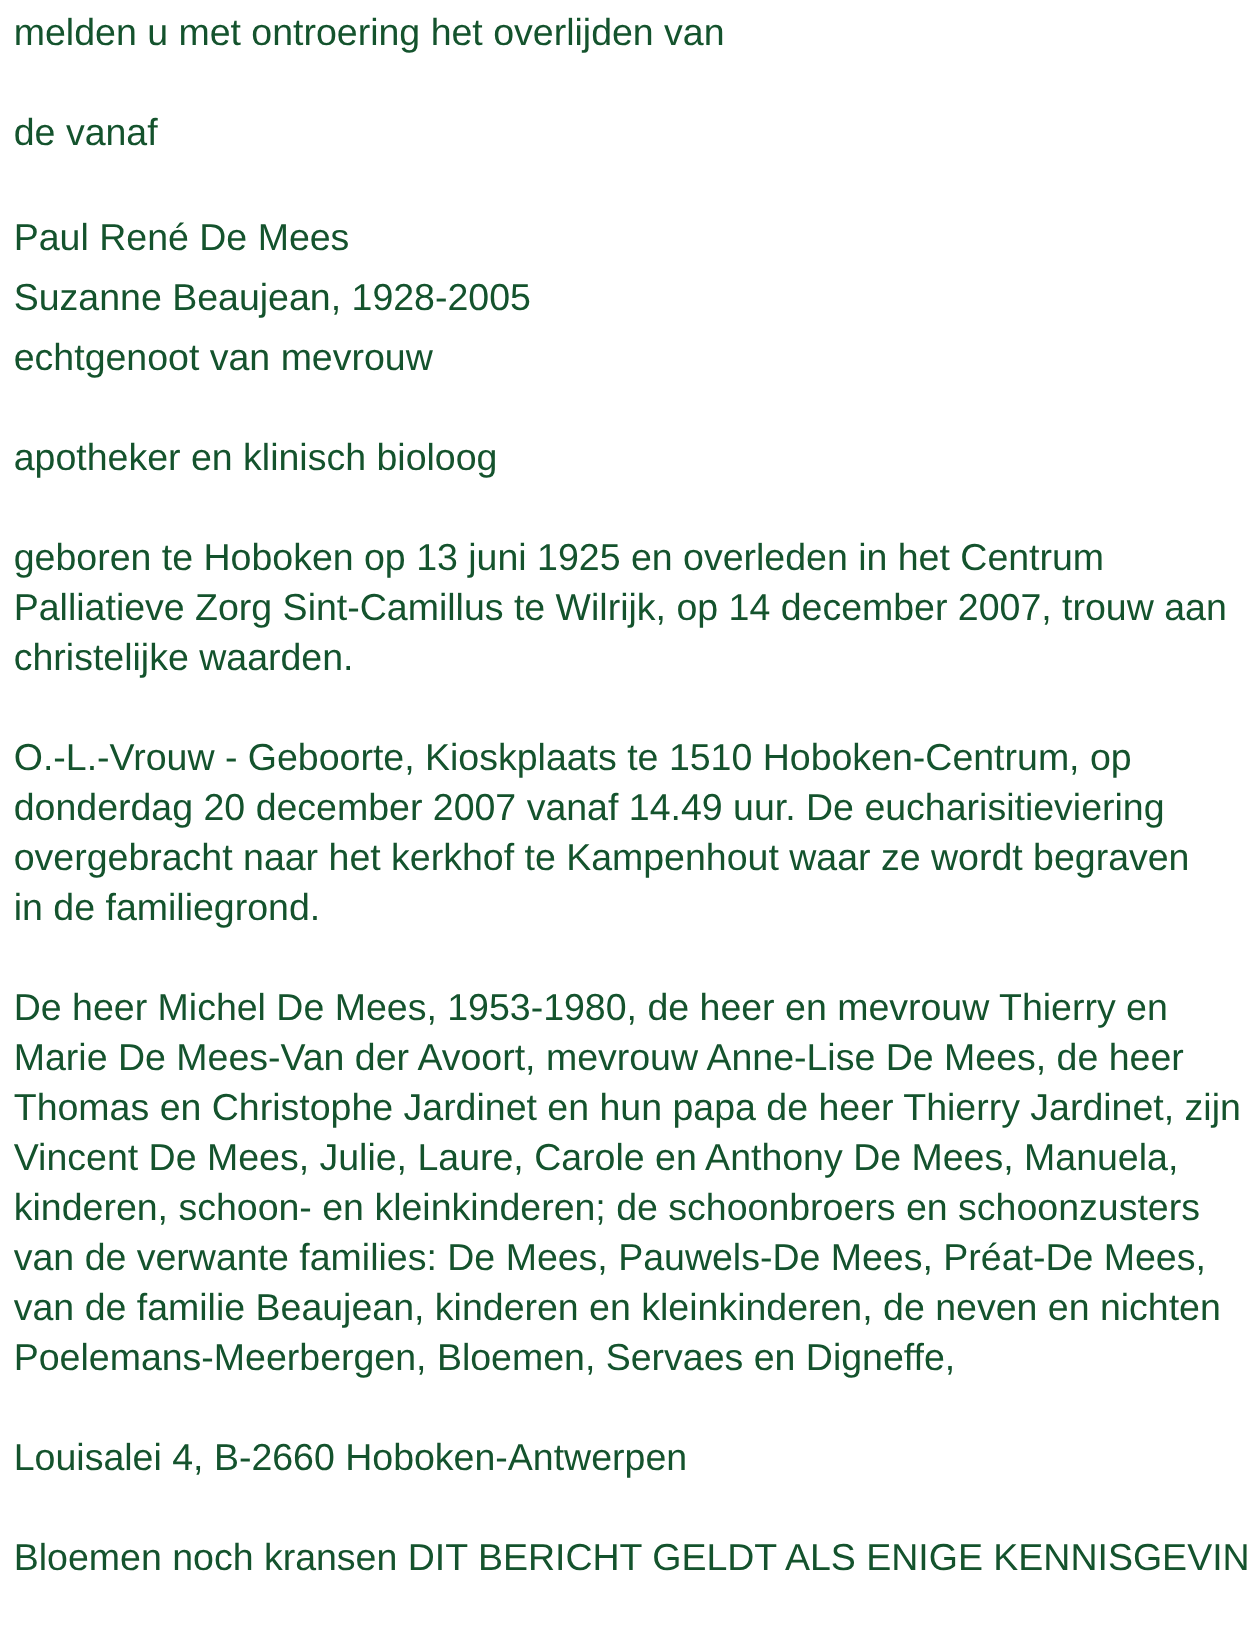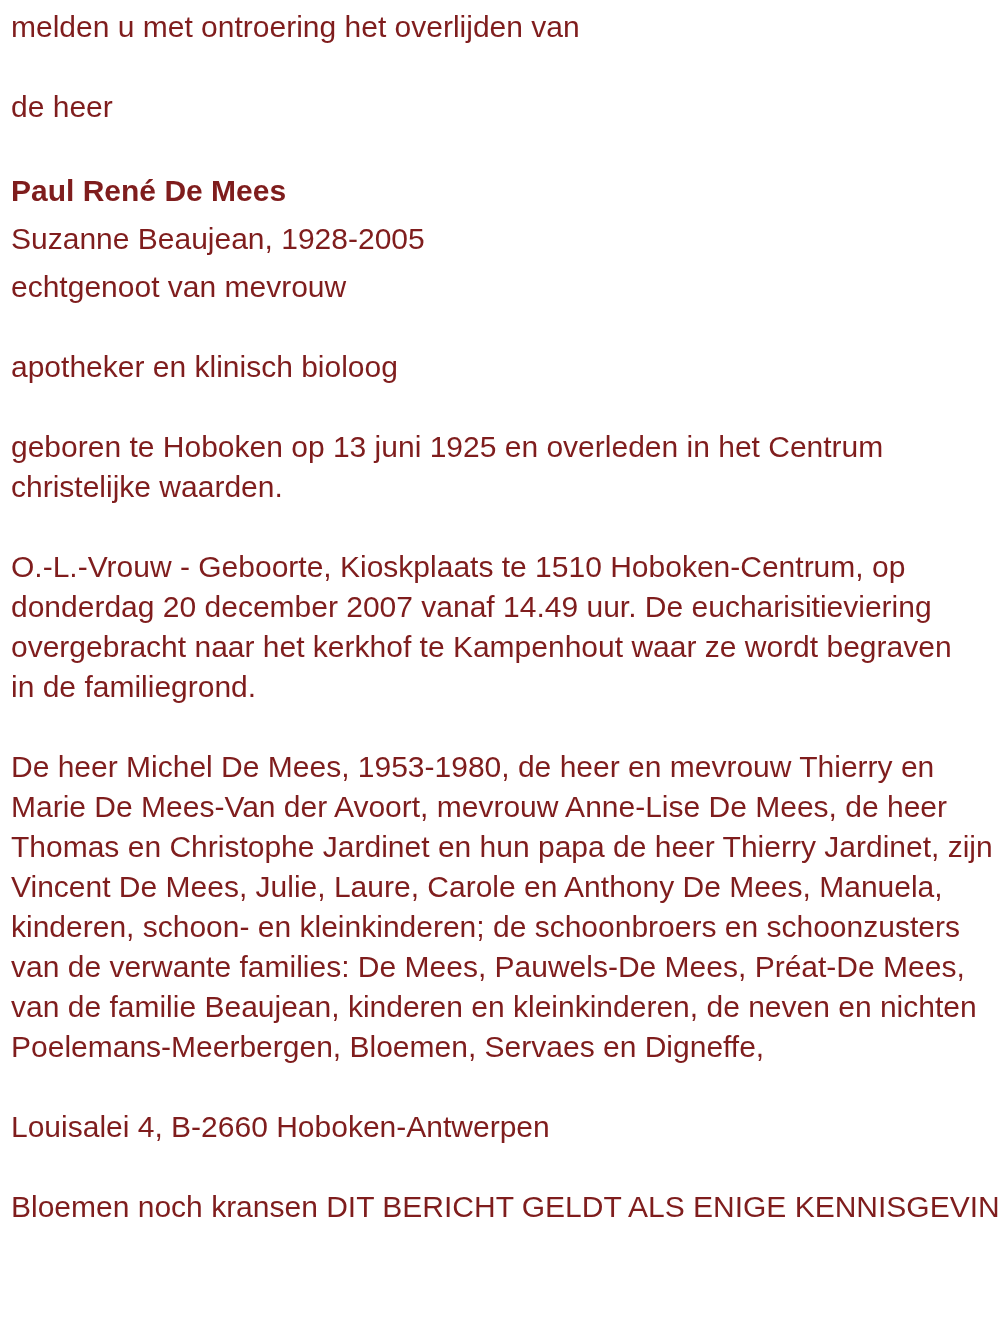--- a/index.html
+++ b/index.html
@@ -8,45 +8,46 @@
     background: #ffffff;
   }
   .doc {
     width: 1000px;
     height: 1320px;
     box-sizing: border-box;
     padding: 7px 4px 0 11px;
     font-family: "Liberation Sans", sans-serif;
     font-size: 30px;
     line-height: 40px;
-    color: #7f1d1d;
+    color: #14532d;
     overflow: hidden;
   }
   .para { margin: 0 0 40px 0; }
   .para:last-child { margin-bottom: 0; }
   .tight { margin: 0 0 8px 0; }
   .line { white-space: nowrap; }
-  .bold { font-weight: 700; margin-top: 44px; }
+  .bold { font-weight: 400; margin-top: 44px; }
 </style>
 </head>
 <body>
 
 <div class="doc">
 
   <p class="para line">melden u met ontroering het overlijden van</p>
 
-  <p class="tight line">de heer</p>
+  <p class="tight line">de vanaf</p>
   <p class="tight line bold">Paul René De Mees</p>
   <p class="tight line">Suzanne Beaujean, 1928-2005</p>
   <p class="para line">echtgenoot van mevrouw</p>
 
   <p class="para line">apotheker en klinisch bioloog</p>
 
   <div class="para">
     <div class="line">geboren te Hoboken op 13 juni 1925 en overleden in het Centrum</div>
+    <div class="line">Palliatieve Zorg Sint-Camillus te Wilrijk, op 14 december 2007, trouw aan</div>
     <div class="line">christelijke waarden.</div>
   </div>
 
   <div class="para">
     <div class="line">O.-L.-Vrouw - Geboorte, Kioskplaats te 1510 Hoboken-Centrum, op</div>
     <div class="line">donderdag 20 december 2007 vanaf 14.49 uur. De eucharisitieviering</div>
     <div class="line">overgebracht naar het kerkhof te Kampenhout waar ze wordt begraven</div>
     <div class="line">in de familiegrond.</div>
   </div>
 

